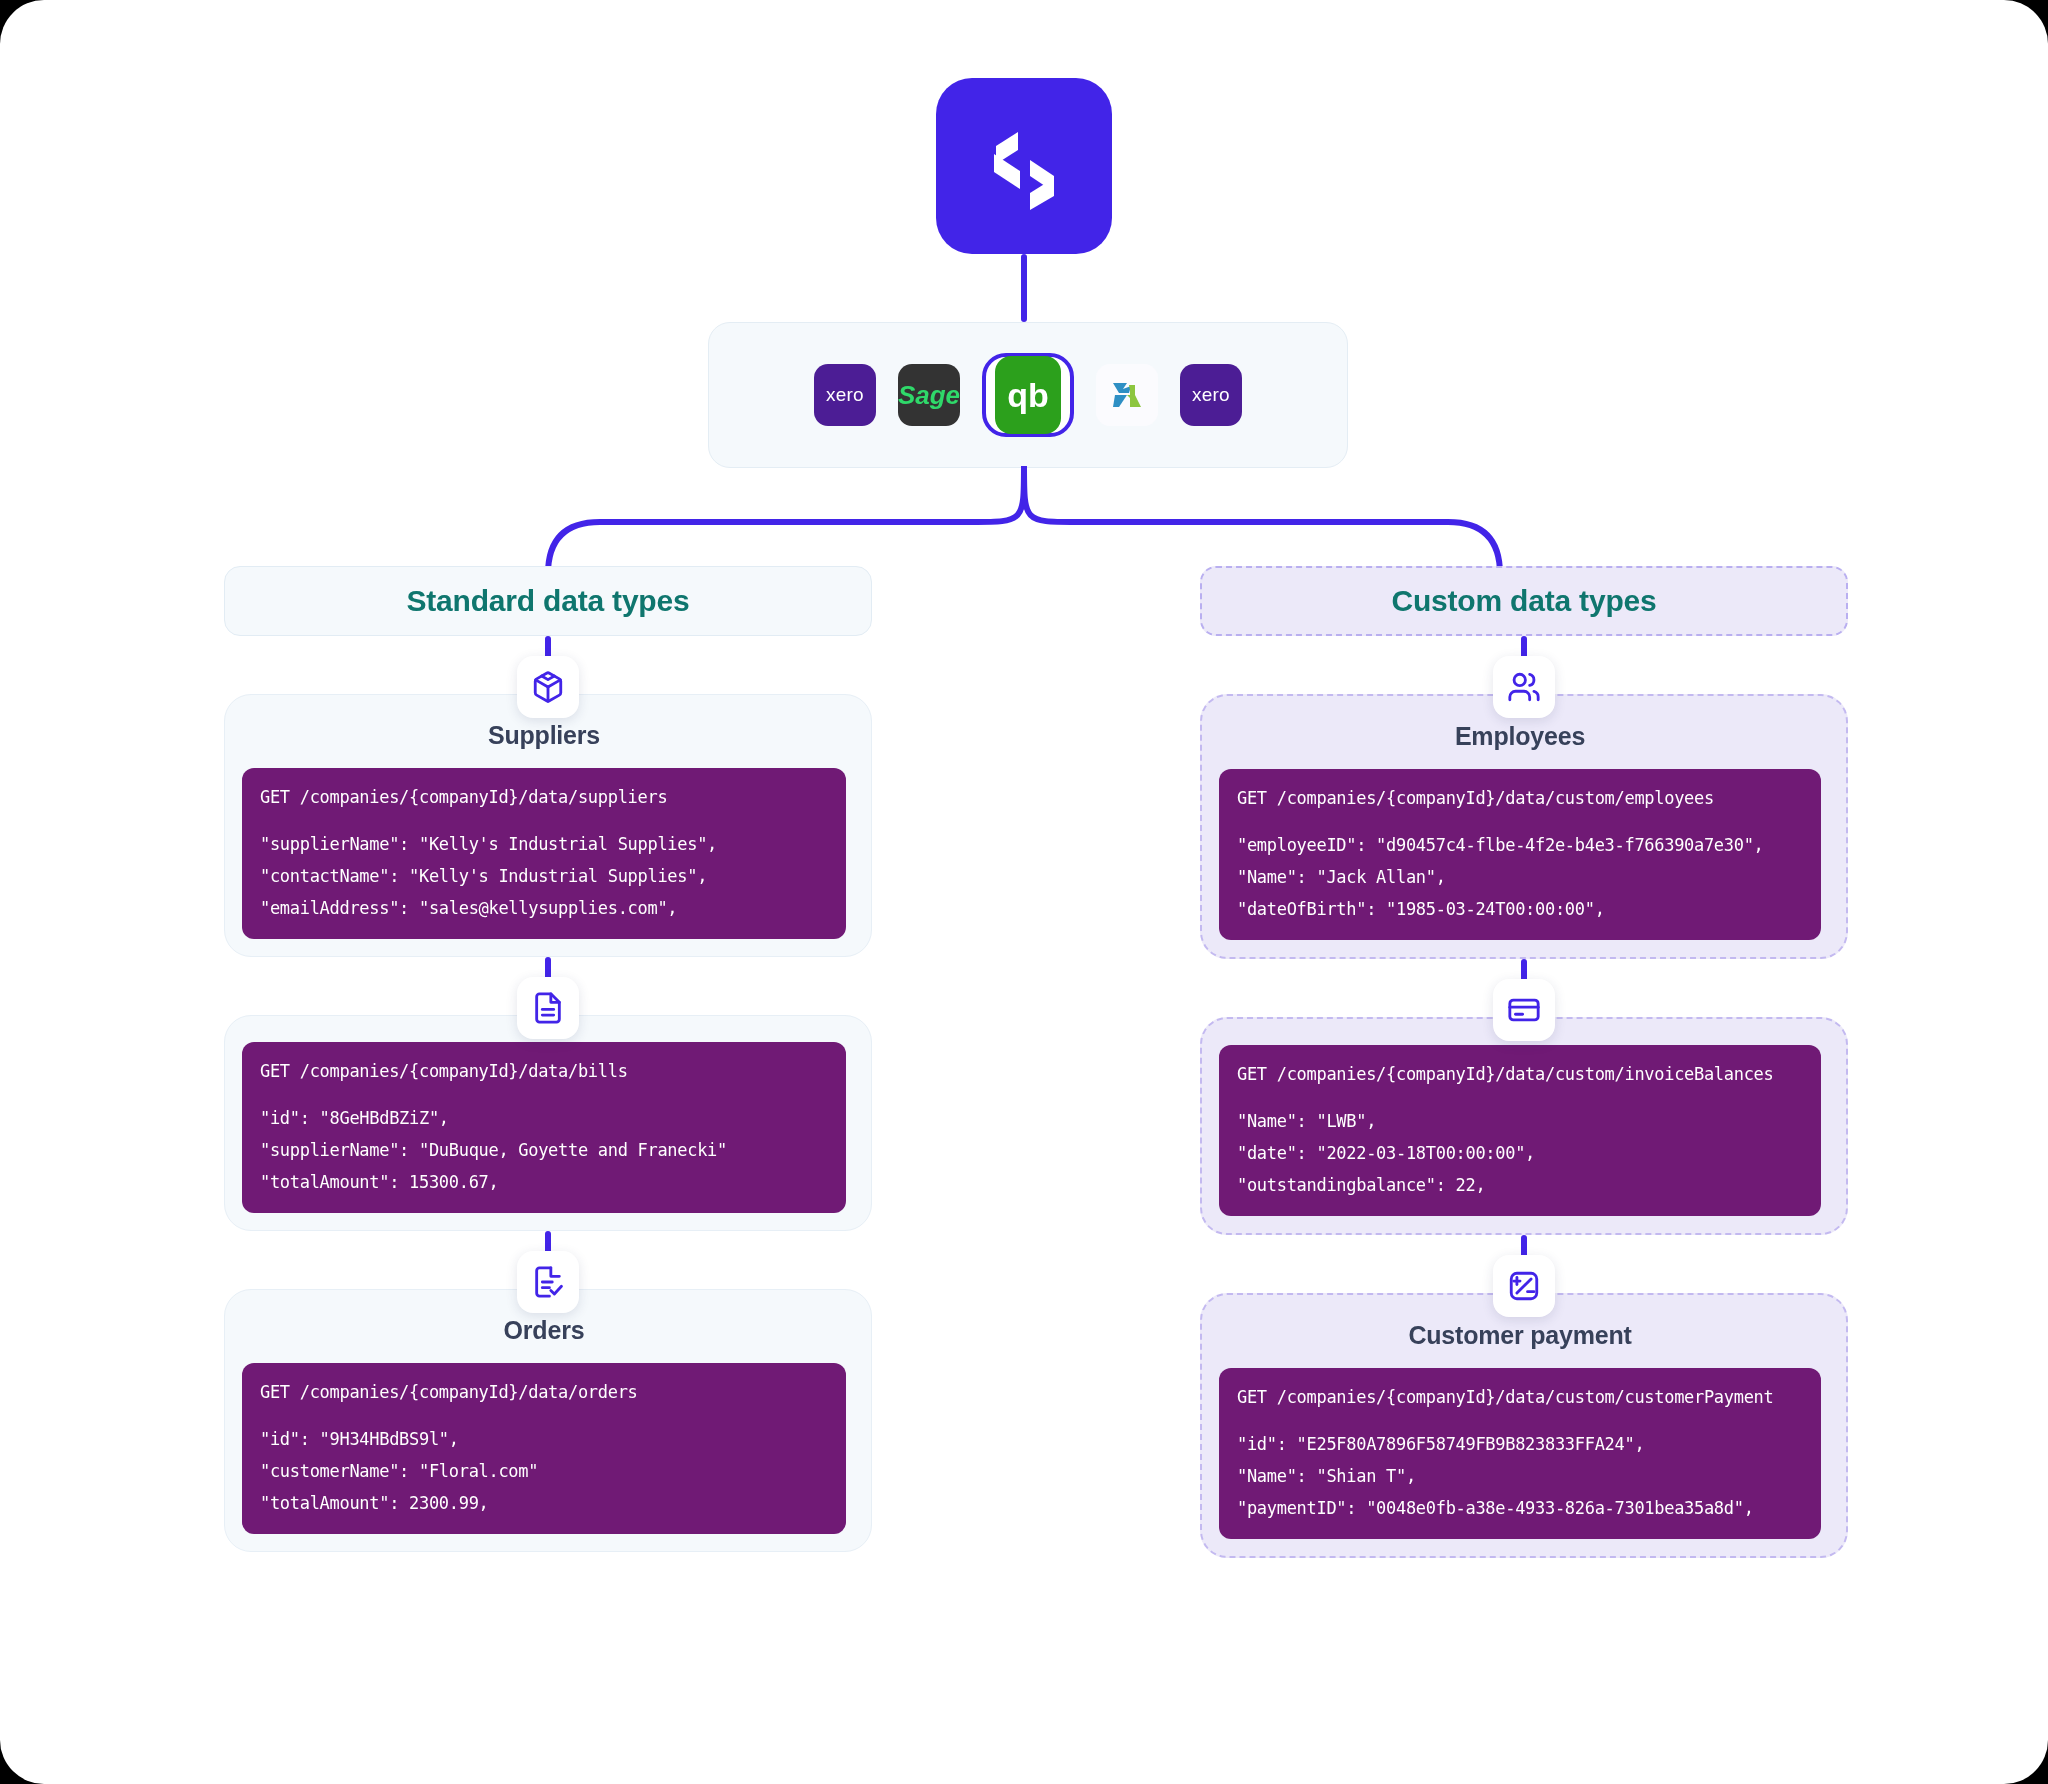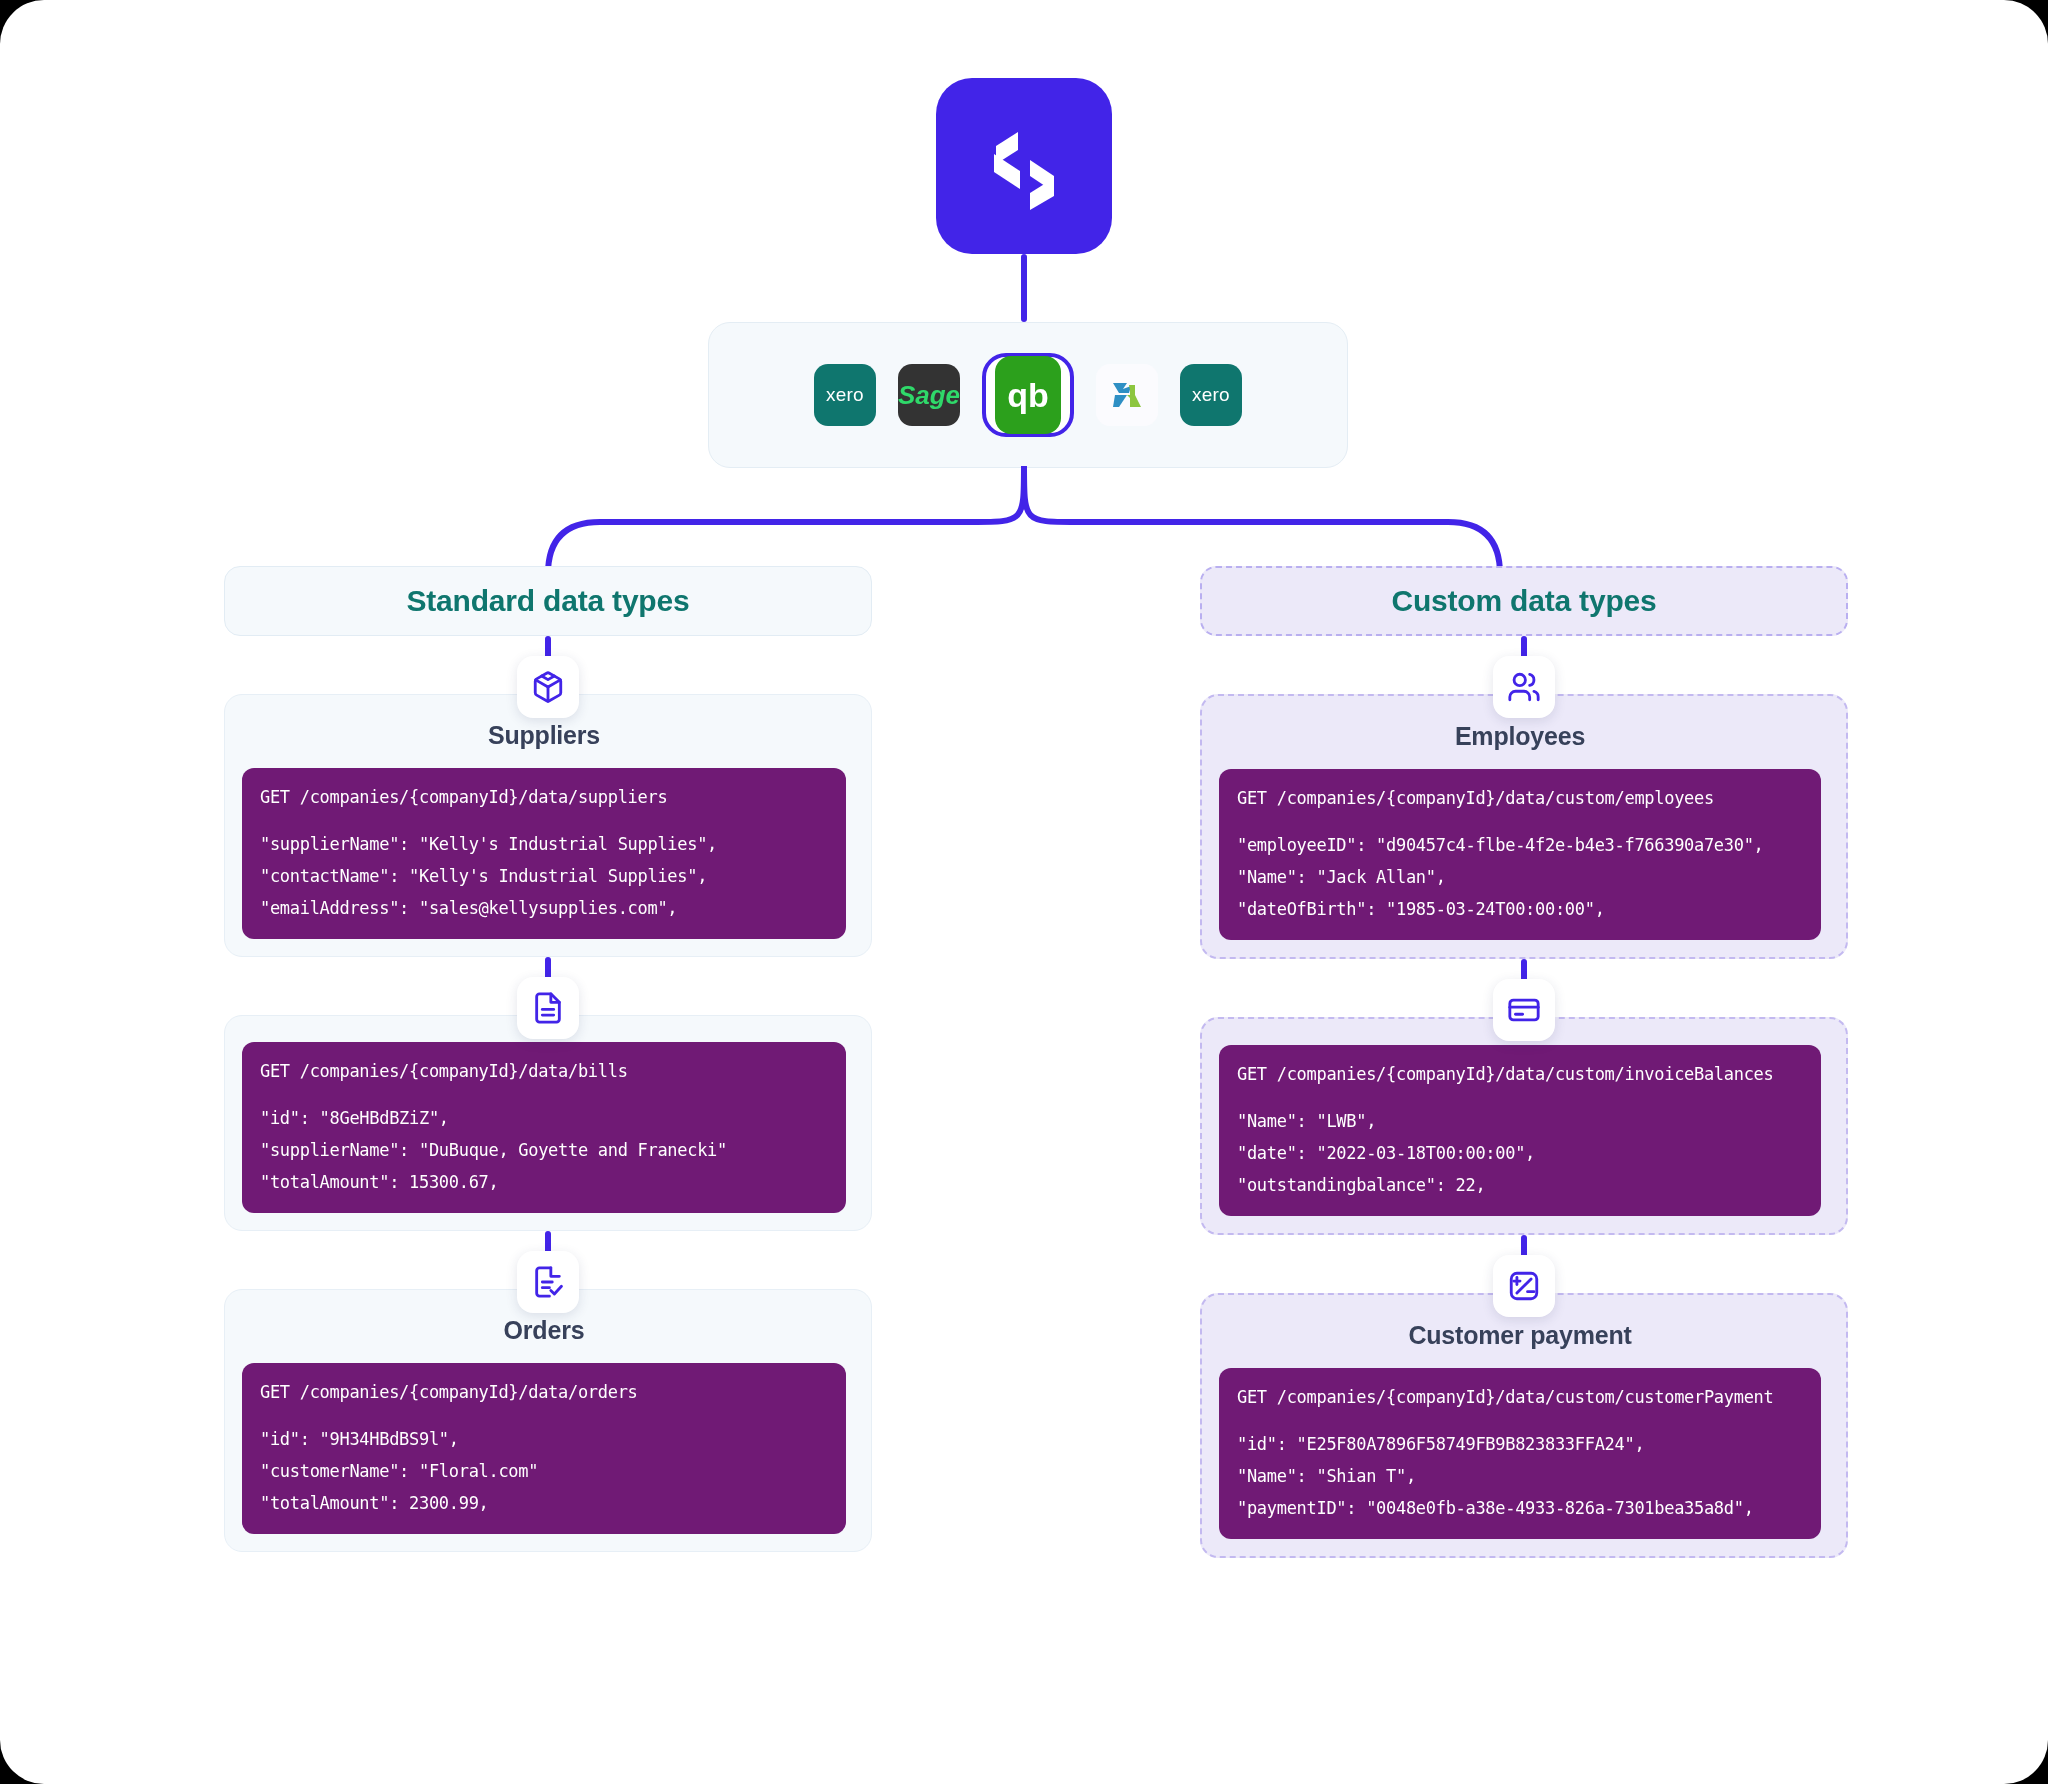--- a/index.html
+++ b/index.html
@@ -48,21 +48,21 @@
     display: flex; align-items: center; justify-content: center;
     gap: 22px;
   }
   .int-logo {
     width: 62px; height: 62px;
     border-radius: 14px;
     display: flex; align-items: center; justify-content: center;
     position: relative;
     flex: none;
   }
-  .int-xero { background: #0f766e; }
+  .int-xero { background: #4c1d95; }
   .int-xero span {
     color: #ffffff; font-size: 19px; font-weight: 400; letter-spacing: .2px;
   }
   .int-sage { background: #333333; }
   .int-sage span { color: #2fd96a; font-size: 26px; font-weight: 700; font-style: italic; }
   .int-qb {
     background: #2ca01c; width: 66px; height: 78px; border-radius: 16px;
   }
   .int-qb span { color: #ffffff; font-size: 34px; font-weight: 700; }
   .qb-ring {
@@ -104,21 +104,21 @@
     width: 62px; height: 62px;
     background: #ffffff;
     border-radius: 16px;
     box-shadow: 0 3px 12px rgba(40,50,90,.13);
     display: flex; align-items: center; justify-content: center;
     z-index: 5;
   }
 
   
   .card {
-    border-radius: 18px;
+    border-radius: 27px;
     padding: 26px 8px 0 0;
   }
   .card-std { background: #f5f9fc; border: 1px solid #e7eff6; }
   .card-cus { background: #ece9f9; border: 2px dashed #c3b9f0; }
   .card-title {
     text-align: center;
     font-size: 25px; font-weight: 700; color: #37415a;
     margin-bottom: 18px;
     letter-spacing: -.2px;
   }

